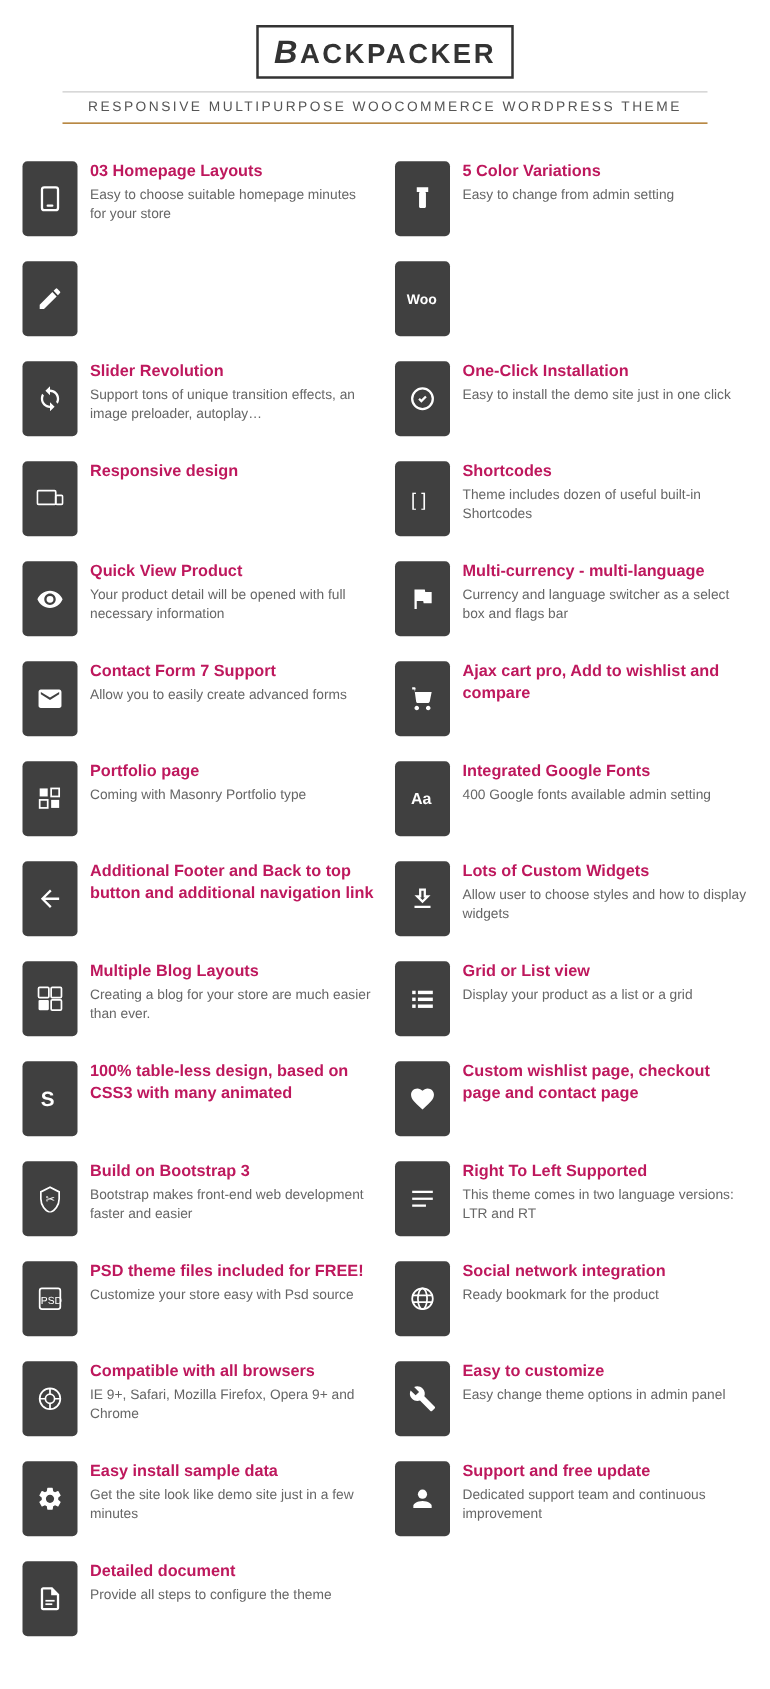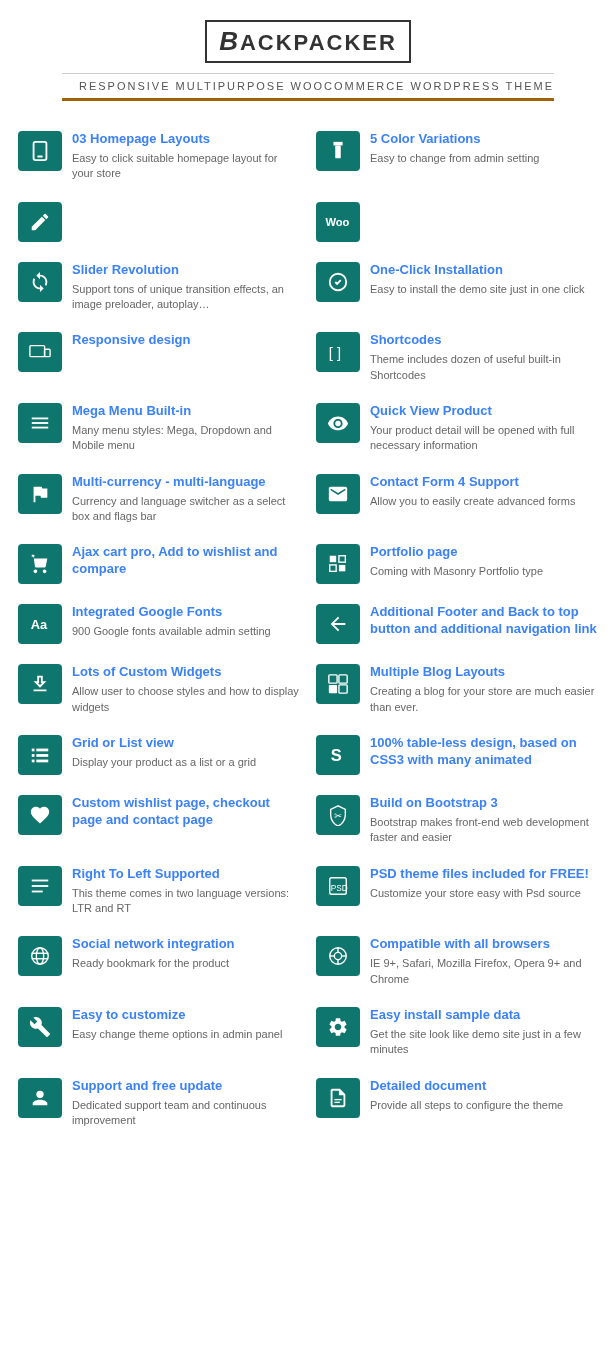--- a/index.html
+++ b/index.html
@@ -4,75 +4,74 @@
   <style>
     * { box-sizing: border-box; margin: 0; padding: 0; }
     body {
       font-family: Arial, sans-serif;
       background: #fff;
       width: 616px;
       color: #333;
     }
     .header {
       text-align: center;
-      padding: 20px 22px 10px;
+      padding: 20px 10px 10px;
     }
     .logo-box {
       display: inline-block;
       border: 2px solid #333;
       padding: 4px 12px;
       font-size: 22px;
       font-weight: bold;
       letter-spacing: 2px;
       margin-bottom: 10px;
     }
     .logo-box span.b-letter {
       font-style: italic;
       font-size: 26px;
     }
     .subtitle {
       font-size: 11px;
       letter-spacing: 2px;
       color: #555;
       text-transform: uppercase;
       border-top: 1px solid #ccc;
-      border-bottom: 3px solid #a16207;
+      border-bottom: 1px solid #a16207;
       padding: 6px 0;
       margin: 0 40px;
-      text-align: right;
     }
     .features-grid {
       display: grid;
       grid-template-columns: 1fr 1fr;
       padding: 10px 10px;
       gap: 0;
     }
     .feature-item {
       display: flex;
       align-items: flex-start;
       padding: 10px 8px;
       gap: 10px;
     }
     .icon-box {
       width: 44px;
-      height: 40px;
+      height: 60px;
       min-width: 44px;
-      background: #0f766e;
+      background: #404040;
       border-radius: 4px;
       display: flex;
       align-items: center;
       justify-content: center;
       color: white;
       font-size: 20px;
       flex-shrink: 0;
     }
     .feature-text h3 {
       font-size: 13px;
       font-weight: bold;
-      color: #3b82f6;
+      color: #be185d;
       margin-bottom: 3px;
       line-height: 1.3;
     }
     .feature-text p {
       font-size: 11px;
       color: #666;
       line-height: 1.4;
     }
   </style>
 </head>
@@ -89,21 +88,21 @@
   <div class="features-grid" id="features-container">
   <div class="feature-item">
         <div class="icon-box">
           <svg viewBox="0 0 24 24" width="22" height="22" fill="white">
             <rect x="5" y="2" width="14" height="20" rx="2" fill="none" stroke="white" stroke-width="2"></rect>
             <rect x="9" y="17" width="6" height="2" rx="1" fill="white"></rect>
           </svg>
         </div>
         <div class="feature-text">
           <h3>03 Homepage Layouts</h3>
-          <p>Easy to click suitable homepage layout for your store</p>
+          <p>Easy to choose suitable homepage minutes for your store</p>
         </div>
       </div>
       <div class="feature-item">
         <div class="icon-box">
           <svg viewBox="0 0 24 24" width="22" height="22" fill="white">
             <path d="M7 2h10v4H7z"></path>
             <rect x="9" y="6" width="6" height="14" rx="1" fill="white"></rect>
           </svg>
         </div>
         <div class="feature-text">
@@ -165,33 +164,20 @@
           </svg>
         </div>
         <div class="feature-text">
           <h3>Shortcodes</h3>
           <p>Theme includes dozen of useful built-in Shortcodes</p>
         </div>
       </div>
       <div class="feature-item">
         <div class="icon-box">
           <svg viewBox="0 0 24 24" width="22" height="22" fill="white">
-            <rect x="3" y="6" width="18" height="2" fill="white"></rect>
-            <rect x="3" y="11" width="18" height="2" fill="white"></rect>
-            <rect x="3" y="16" width="18" height="2" fill="white"></rect>
-          </svg>
-        </div>
-        <div class="feature-text">
-          <h3>Mega Menu Built-in</h3>
-          <p>Many menu styles: Mega, Dropdown and Mobile menu</p>
-        </div>
-      </div>
-      <div class="feature-item">
-        <div class="icon-box">
-          <svg viewBox="0 0 24 24" width="22" height="22" fill="white">
             <path d="M12 5C7 5 2.73 8.11 1 12.5 2.73 16.89 7 20 12 20s9.27-3.11 11-7.5C21.27 8.11 17 5 12 5zm0 12.5c-2.76 0-5-2.24-5-5s2.24-5 5-5 5 2.24 5 5-2.24 5-5 5zm0-8a3 3 0 100 6 3 3 0 000-6z" fill="white"></path>
           </svg>
         </div>
         <div class="feature-text">
           <h3>Quick View Product</h3>
           <p>Your product detail will be opened with full necessary information</p>
         </div>
       </div>
       <div class="feature-item">
         <div class="icon-box">
@@ -204,21 +190,21 @@
           <p>Currency and language switcher as a select box and flags bar</p>
         </div>
       </div>
       <div class="feature-item">
         <div class="icon-box">
           <svg viewBox="0 0 24 24" width="22" height="22" fill="white">
             <path d="M20 4H4c-1.1 0-2 .9-2 2v12c0 1.1.9 2 2 2h16c1.1 0 2-.9 2-2V6c0-1.1-.9-2-2-2zm0 4l-8 5-8-5V6l8 5 8-5v2z" fill="white"></path>
           </svg>
         </div>
         <div class="feature-text">
-          <h3>Contact Form 4 Support</h3>
+          <h3>Contact Form 7 Support</h3>
           <p>Allow you to easily create advanced forms</p>
         </div>
       </div>
       <div class="feature-item">
         <div class="icon-box">
           <svg viewBox="0 0 24 24" width="22" height="22" fill="white">
             <path d="M7 18c-1.1 0-2 .9-2 2s.9 2 2 2 2-.9 2-2-.9-2-2-2zm10 0c-1.1 0-2 .9-2 2s.9 2 2 2 2-.9 2-2-.9-2-2-2zM5.3 6H20l-1.68 8.39c-.16.79-.84 1.35-1.64 1.35H8.1c-.82 0-1.52-.58-1.66-1.4L5 4H3V2H5c.5 0 .93.34 1 .84L5.3 6z" fill="white"></path>
           </svg>
         </div>
         <div class="feature-text">
@@ -240,21 +226,21 @@
         </div>
       </div>
       <div class="feature-item">
         <div class="icon-box">
           <svg viewBox="0 0 24 24" width="22" height="22" fill="white">
             <text x="2" y="17" font-size="14" font-weight="bold" fill="white">Aa</text>
           </svg>
         </div>
         <div class="feature-text">
           <h3>Integrated Google Fonts</h3>
-          <p>900 Google fonts available admin setting</p>
+          <p>400 Google fonts available admin setting</p>
         </div>
       </div>
       <div class="feature-item">
         <div class="icon-box">
           <svg viewBox="0 0 24 24" width="22" height="22" fill="white">
             <path d="M20 11H7.83l5.59-5.59L12 4l-8 8 8 8 1.41-1.41L7.83 13H20v-2z" fill="white"></path>
           </svg>
         </div>
         <div class="feature-text">
           <h3>Additional Footer and Back to top button and additional navigation link</h3>

